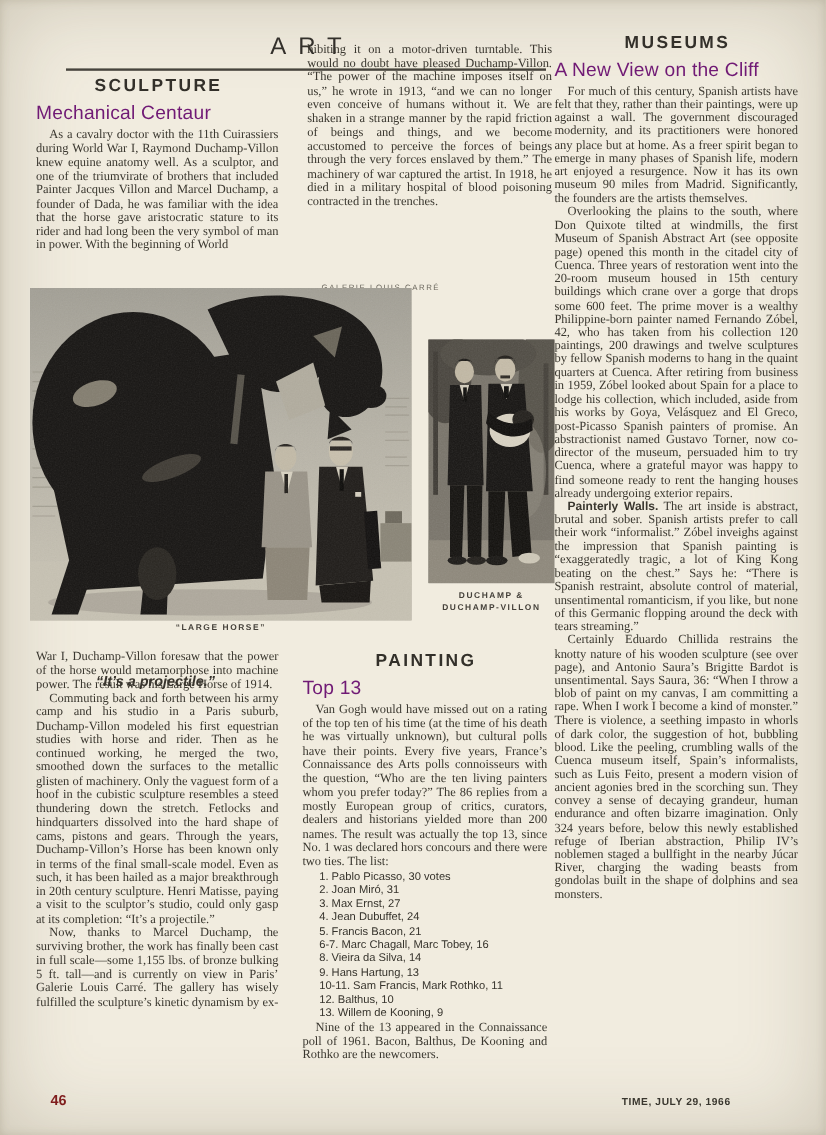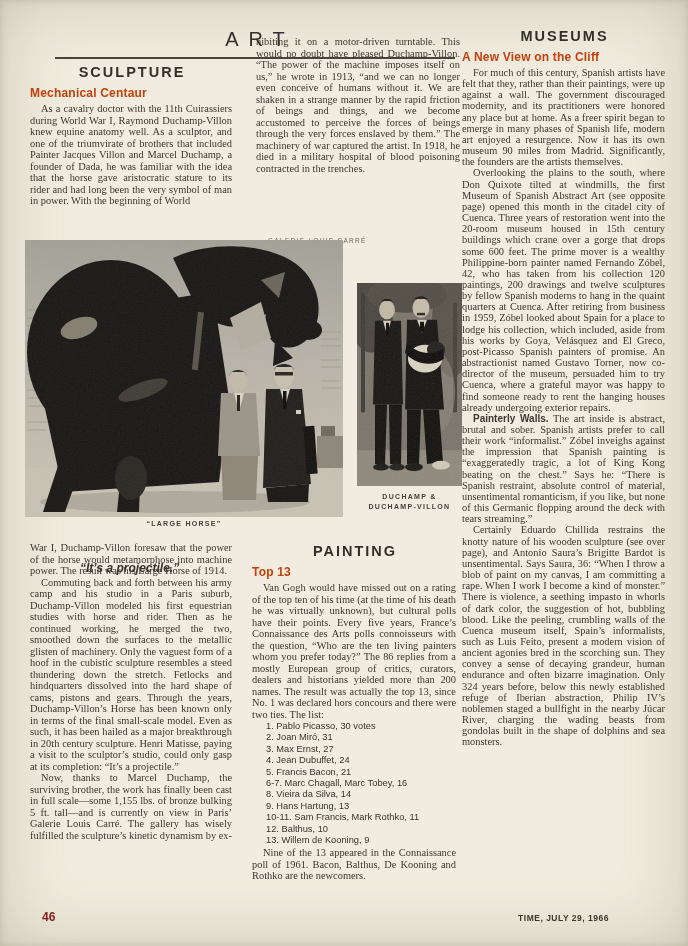--- a/index.html
+++ b/index.html
@@ -11,22 +11,22 @@
         color:#33302b;font-weight:500;}
   .rule{position:absolute;left:55px;top:57px;width:400px;height:2px;background:#47443d;}
   .col{position:absolute;}
   .col1-top{left:30px;top:64px;width:202px;}
   .col2-top{left:256px;top:36px;width:204px;}
   .col1-bottom{left:30px;top:542px;width:202px;}
   .col2-bottom{left:252px;top:543px;width:204px;}
   .col3{left:462px;top:28px;width:203px;}
   h2.section{font-family:"Liberation Sans",sans-serif;font-size:14.5px;font-weight:700;
         letter-spacing:2px;text-indent:2px;text-align:center;color:#33302a;margin:0 0 6px;}
-  h3.subhead{font-family:"Liberation Sans",sans-serif;font-size:12px;font-weight:700;
-        letter-spacing:.2px;color:#c2410c;margin:0 0 3px;}
+  h3.subhead{font-family:"Liberation Sans",sans-serif;font-size:16px;font-weight:400;
+        letter-spacing:.2px;color:#701a75;margin:0 0 3px;}
   p.body{font-size:10.4px;line-height:11.5px;text-align:justify;margin:0;
         -webkit-hyphens:none;hyphens:none;}
   p.indent{text-indent:11px;}
   .col3 p.body{font-size:10.4px;line-height:11.15px;}
   .lead-in{font-family:"Liberation Sans",sans-serif;font-weight:700;font-size:10px;}
   .credit-pos{position:absolute;left:268px;top:229px;}
   .credit{font-family:"Liberation Sans",sans-serif;font-size:6.5px;letter-spacing:1.3px;
         color:#6b675d;white-space:nowrap;}
   .photo{position:absolute;background:#b3afa4;}
   .photo svg{display:block;width:100%;height:100%;}

